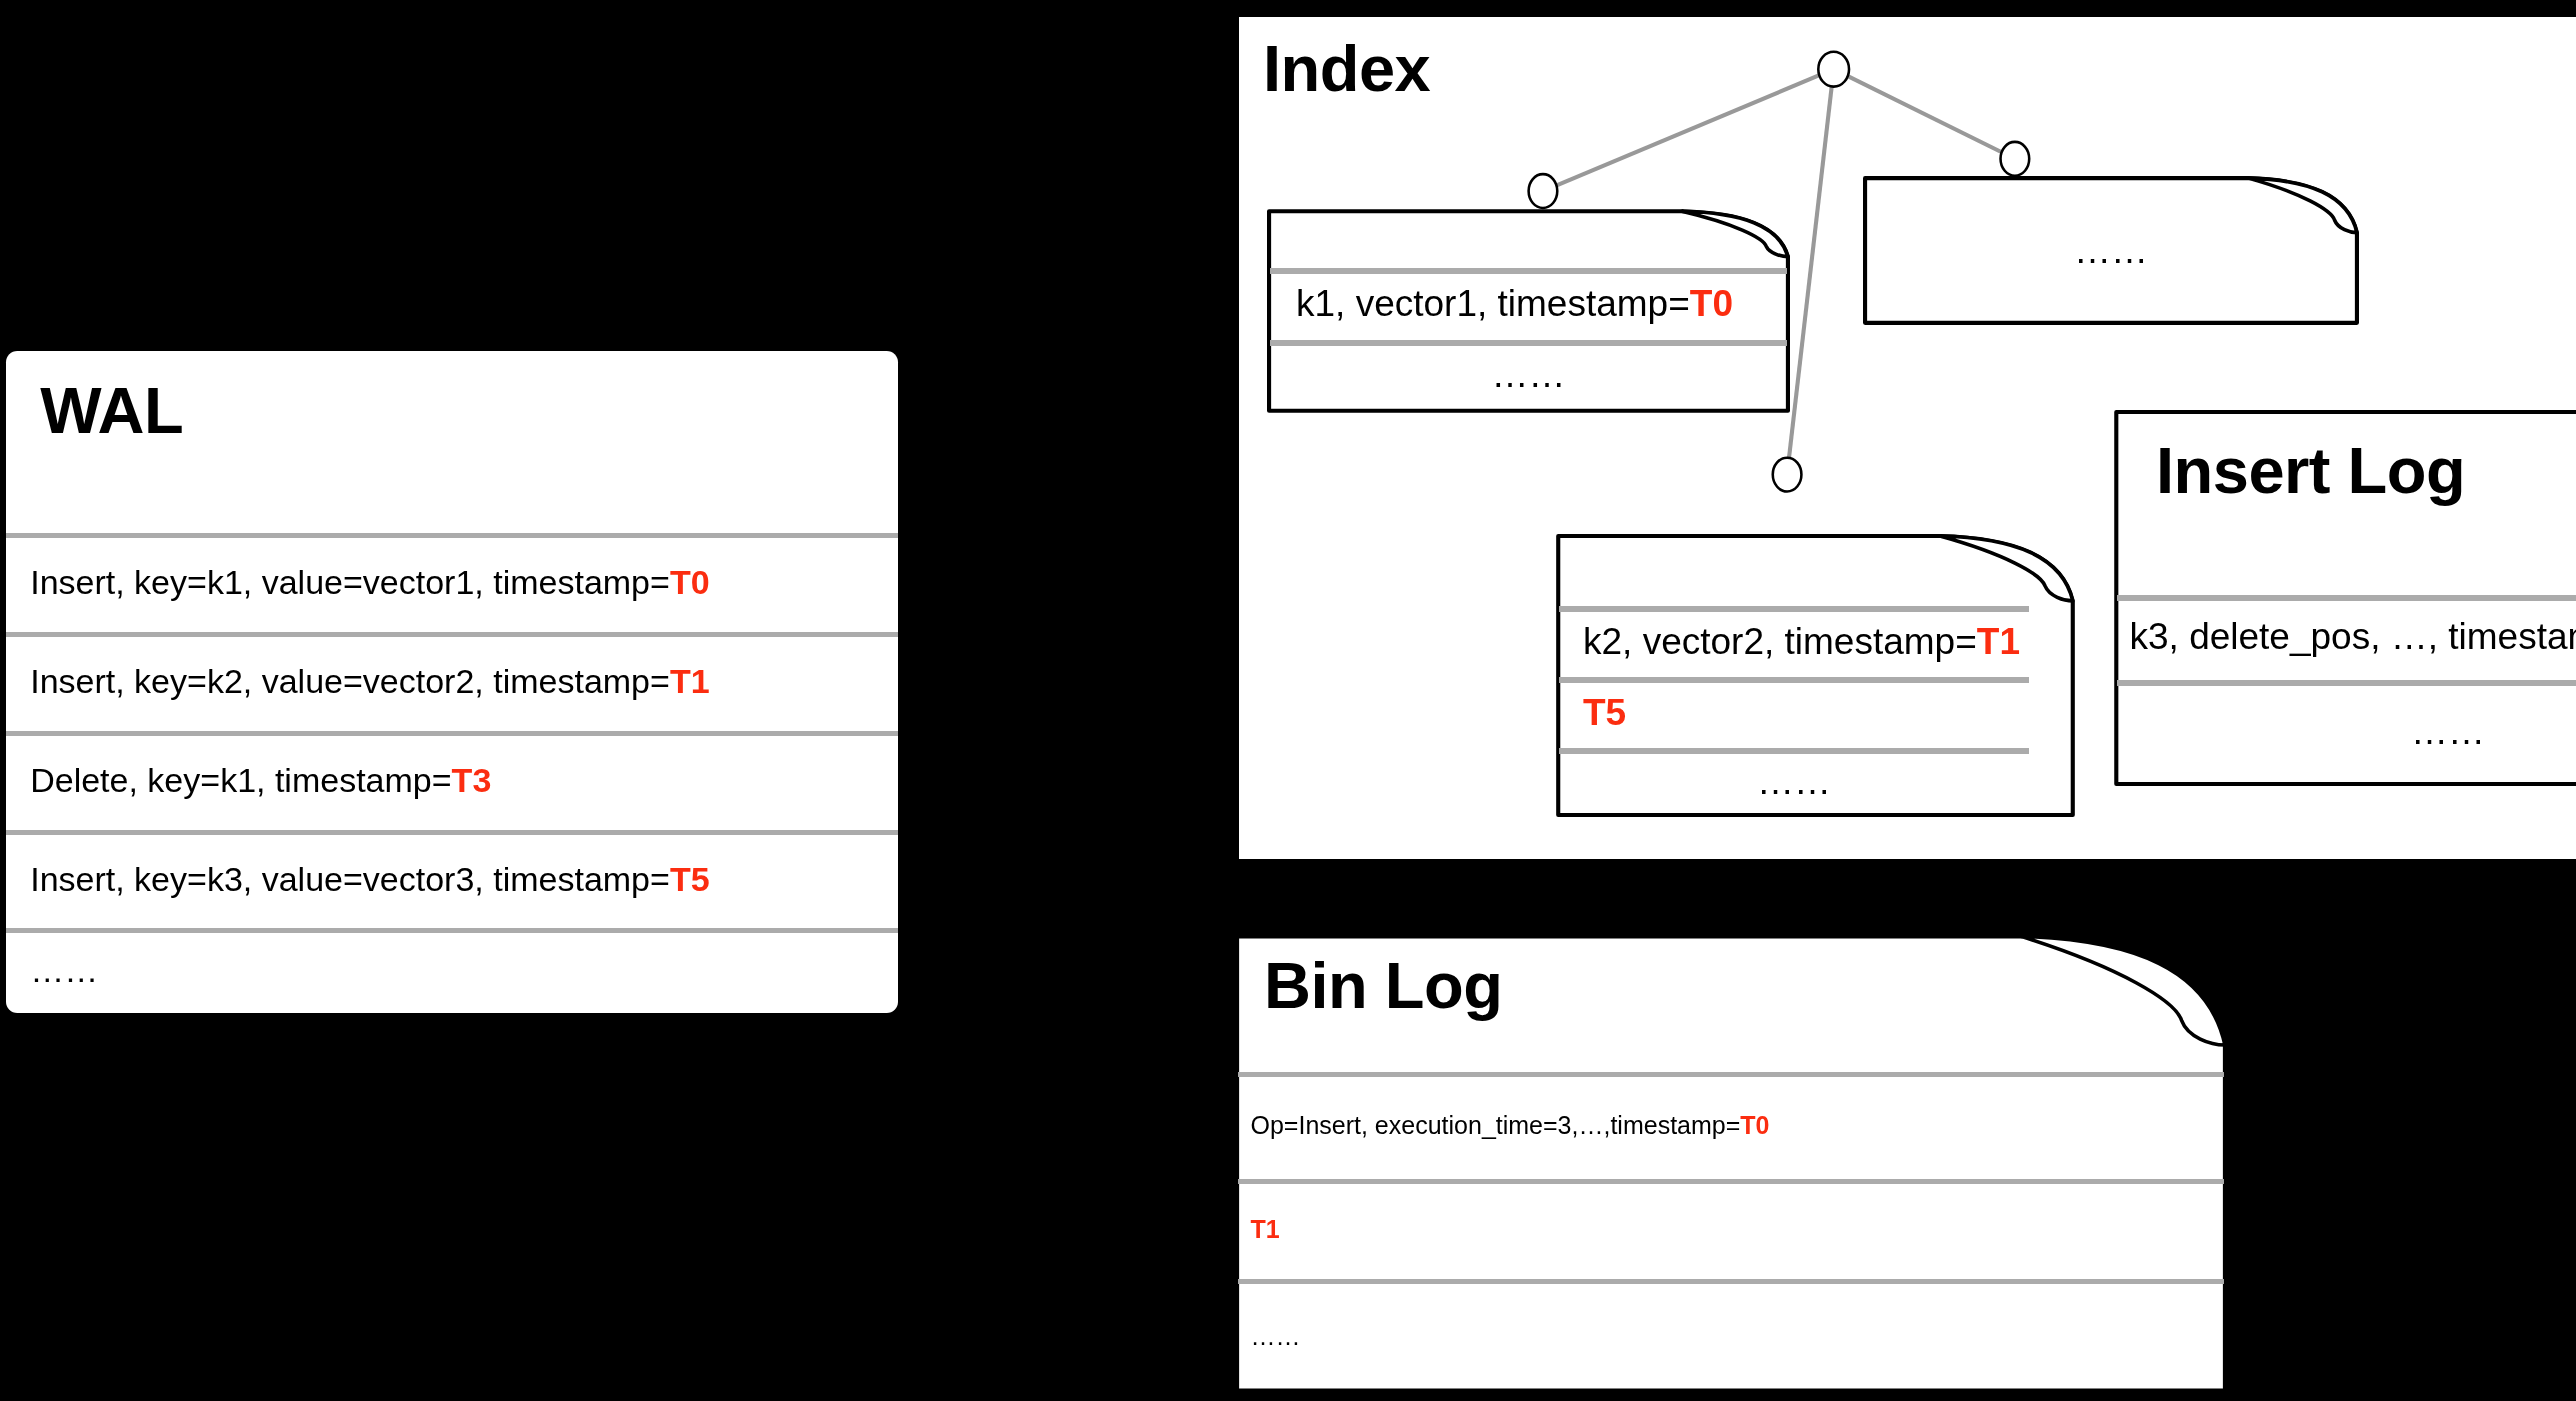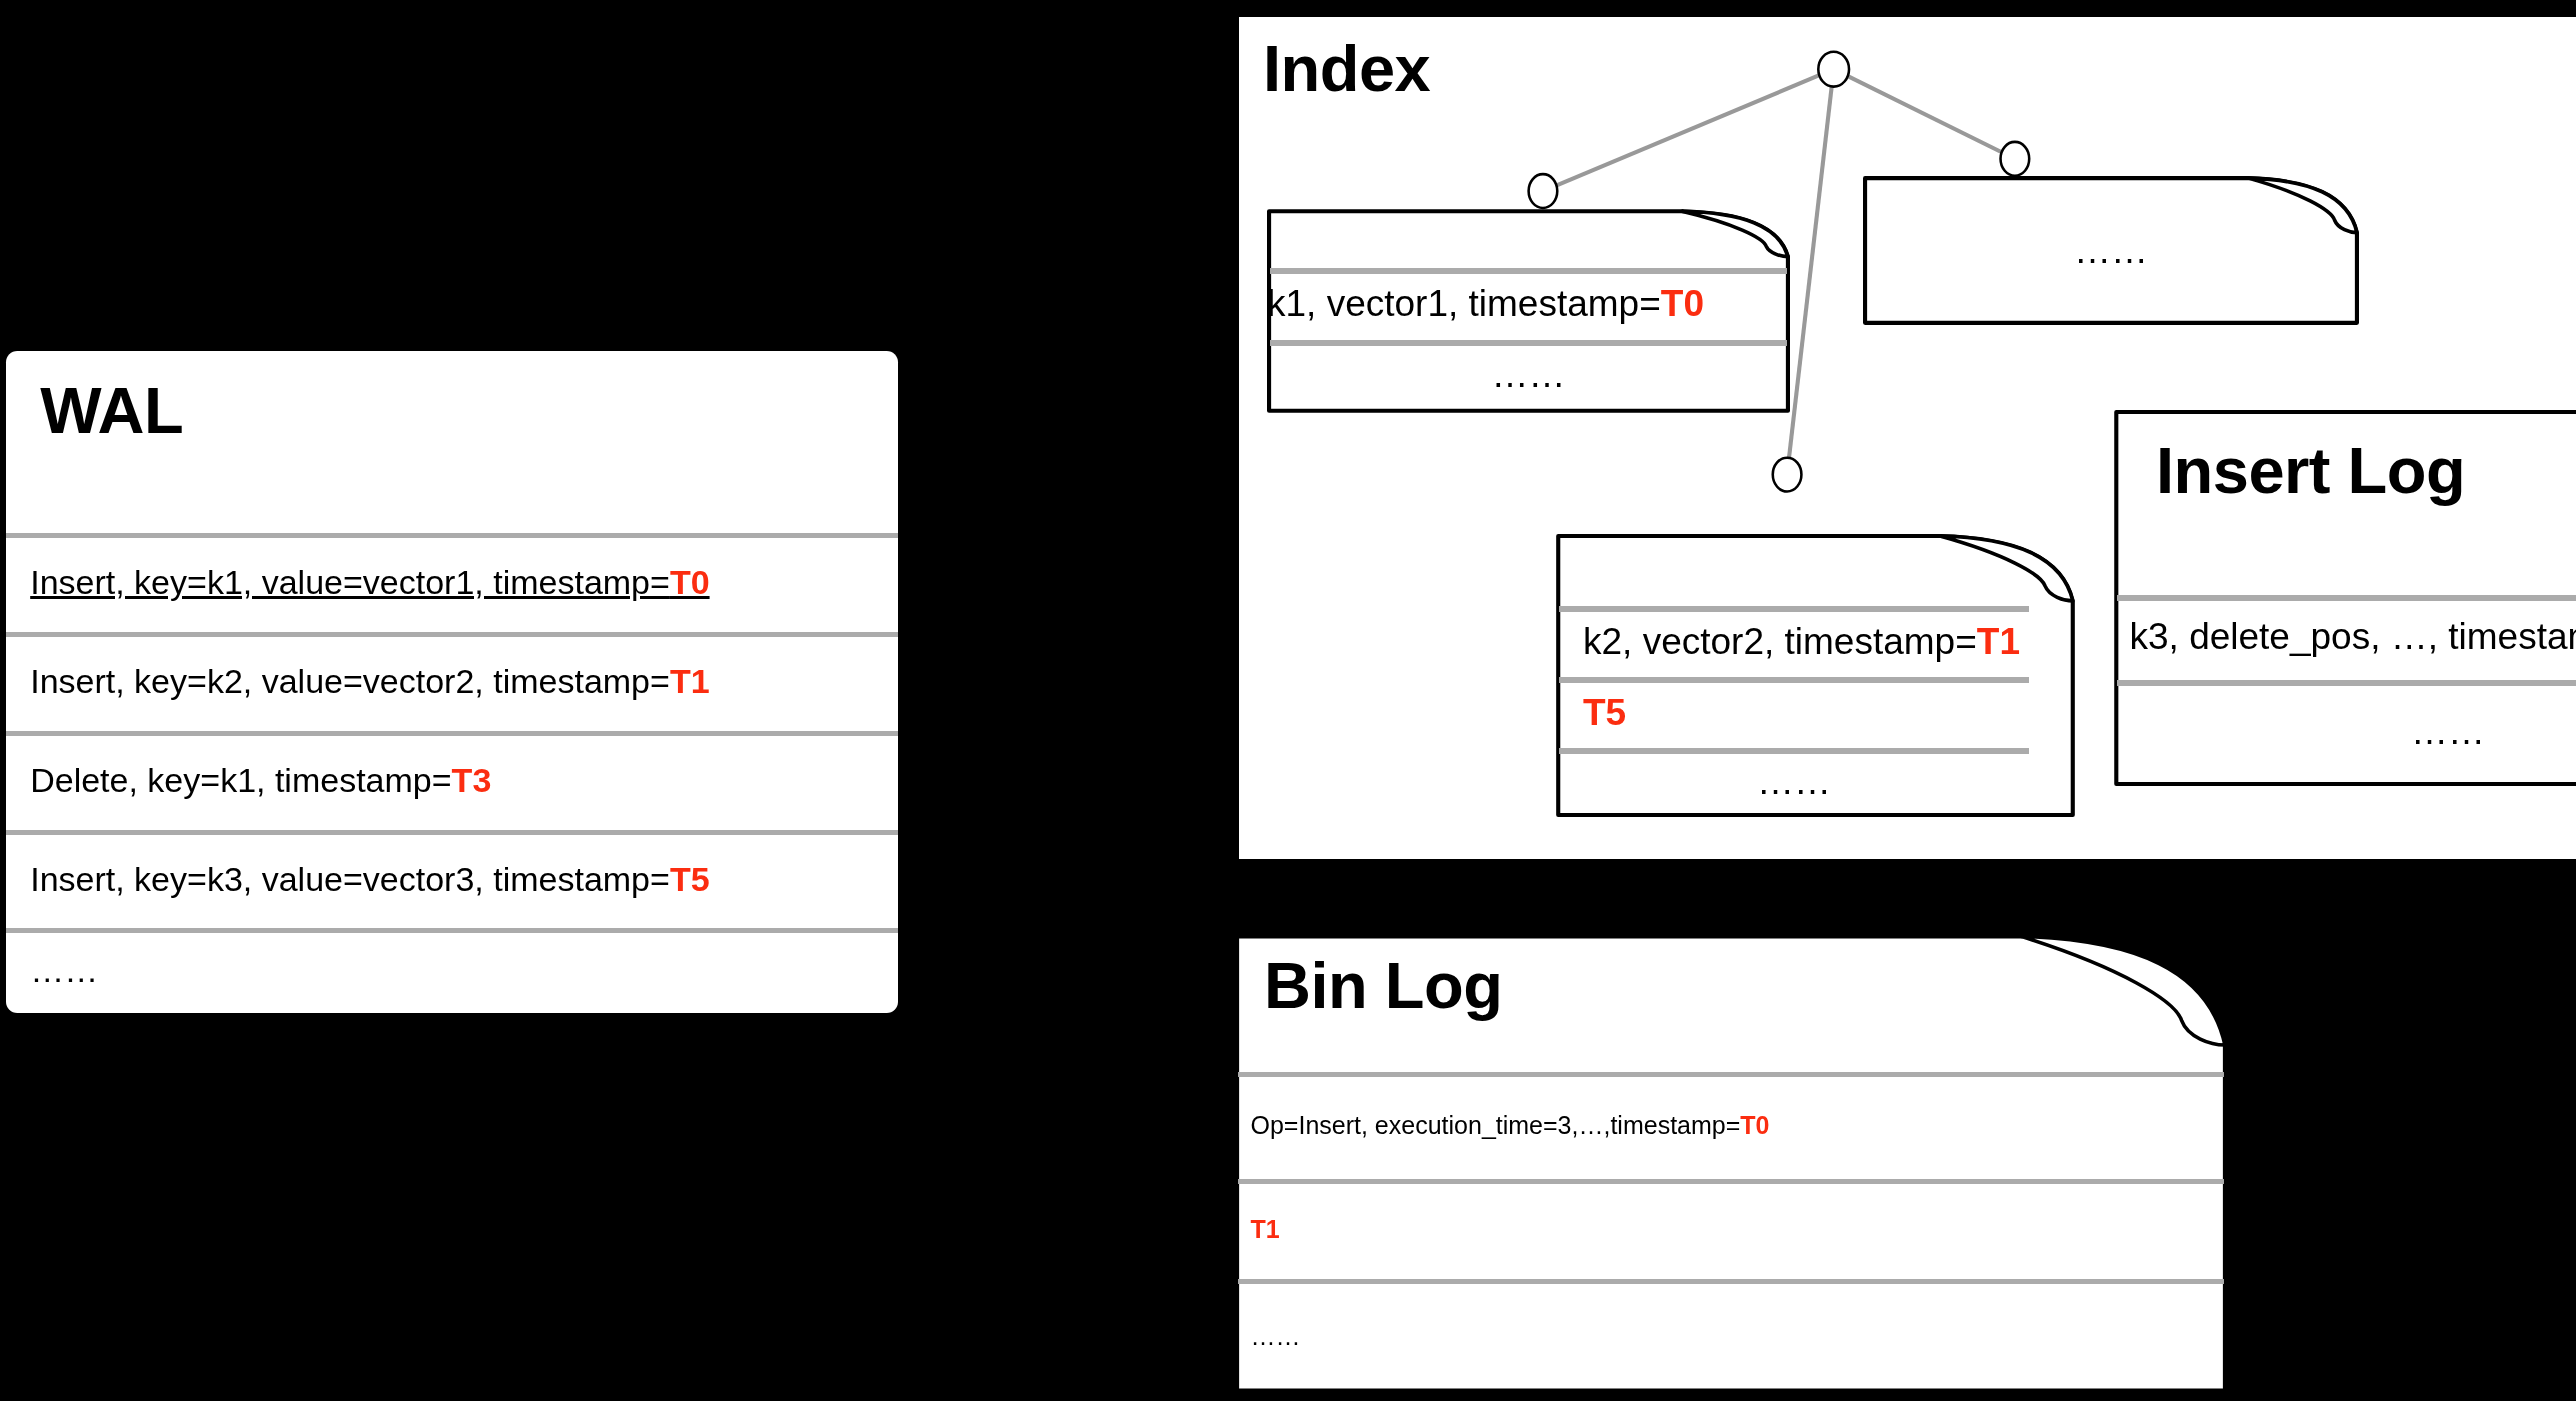--- a/index.html
+++ b/index.html
@@ -51,21 +51,21 @@
   
   #index-panel{
     left:1236px;top:14.4px;width:1569px;height:848px;
     background:var(--paper);
     border:3.6px solid var(--ink);
   }
   
   .doc{position:absolute;}
   .doc > svg{position:absolute;left:0;top:0;overflow:visible;}
   #doc-k1   {left:28px;  top:192px; width:523px;height:204px;}
-  #doc-k1 .row{padding-left:0;}
+  #doc-k1 .row{padding-left:29px;}
   #doc-dots {left:624px;top:159px; width:496px; height:149px;}
   #doc-k2k3 {left:317px; top:478px; width:476px;height:283px;margin-top:39px;}
   #doc-k2k3 .row{padding-left:27px;}
   #doc-del  {left:875px;top:393px; width:668px;height:376px;}
   #doc-del .row{padding-left:15.5px;}
   #binlog   {left:1235px;top:934px;width:992px;height:459px;}
   #binlog .row{font-size:25px;padding-left:15.5px;text-align:right;}
   #tree-overlay{
     position:absolute;left:0;top:0;width:100%;height:100%;
     z-index:4;pointer-events:none;
@@ -76,21 +76,21 @@
 
 <div id="wal" class="abs">
   <div class="panel-title" style="left:34px;top:21.6px;">WAL</div>
 
   <div class="sep" style="top:182px;left:0;right:0;"></div>
   <div class="sep" style="top:281px;left:0;right:0;"></div>
   <div class="sep" style="top:380px;left:0;right:0;"></div>
   <div class="sep" style="top:479px;left:0;right:0;"></div>
   <div class="sep" style="top:577px;left:0;right:0;"></div>
 
-  <div class="row" style="top:182px;height:99px;text-decoration:underline;">
+  <div class="row" style="top:182px;height:99px;">
     <span>Insert, key=k1, value=vector1, timestamp=</span>
       <span class="ts">T0</span>
   </div>
   <div class="row" style="top:281px;height:99px;">
     <span>Insert, key=k2, value=vector2, timestamp=</span>
       <span class="ts">T1</span>
   </div>
   <div class="row" style="top:380px;height:99px;">
     <span>Delete, key=k1, timestamp=</span>
       <span class="ts">T3</span>

